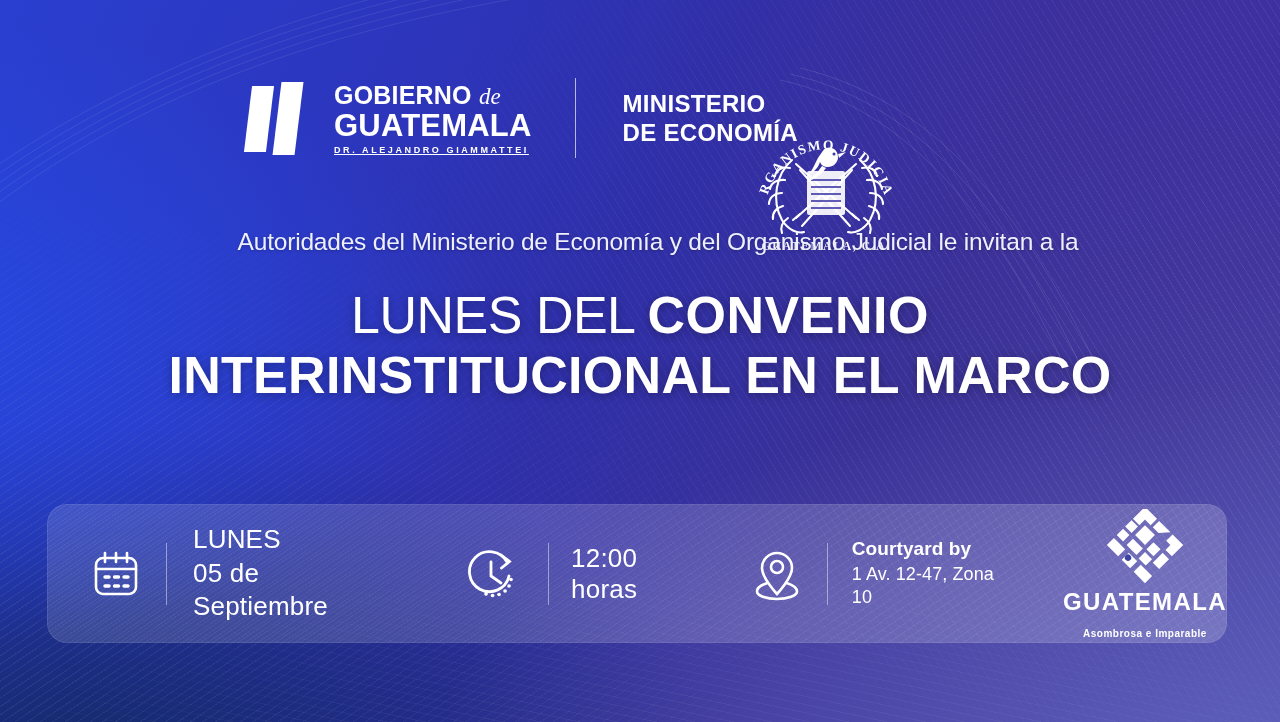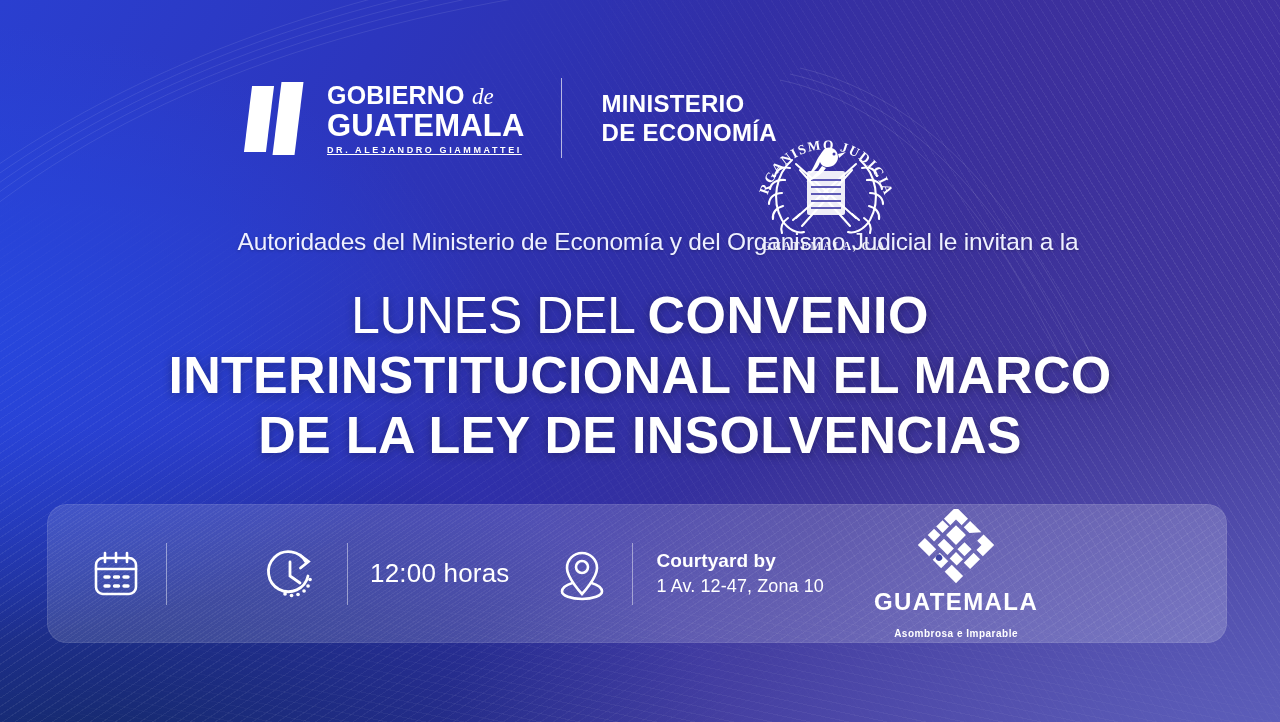--- a/index.html
+++ b/index.html
@@ -45,21 +45,21 @@
     position:absolute; pointer-events:none; opacity:.55;
   }
   .swoosh svg{ display:block; }
 
   
   .header{
     position:absolute; top:60px; left:0; right:0; height:145px;
   }
   .gov-block{
     position:absolute; left:248px; top:18px;
-    display:flex; align-items:center; gap:10px;
+    display:flex; align-items:center; gap:17px;
   }
   .gov-mark{ display:flex; gap:7px; margin-right:18px; }
   .gov-mark i{
     display:block; width:22px; height:73px; background:#fff;
     transform:skewX(-7deg);
   }
   .gov-mark i:first-child{ height:66px; margin-top:4px; }
   .gov-words{ color:#fff; line-height:1; padding-top:2px; }
   .gov-l1{ font-size:25px; font-weight:bold; letter-spacing:.2px; }
   .gov-l1 em{ font-style:italic; font-weight:normal; font-size:23px; font-family:"Liberation Serif",serif; }
@@ -241,21 +241,20 @@
         <circle cx="82" cy="46" r="1.5" fill="#3a35a5"></circle>
       </svg>
     </div>
   </div>
 
   <div class="invite">Autoridades del Ministerio de Economía y del Organismo Judicial le invitan a la</div>
 
   <div class="title">
     <div class="l1"><span>LUNES DEL </span><b>CONVENIO</b></div>
     <span class="l2">INTERINSTITUCIONAL EN EL MARCO</span>
-    <span class="l3">DE LA LEY DE INSOLVENCIAS</span>
   </div>
 
   <div class="card">
     <div class="card-lines"></div>
 
     <div class="slot slot-date">
       <span class="ico">
         <svg width="52" height="52" viewBox="0 0 52 52" fill="none" stroke="#fff" stroke-width="2.6" stroke-linecap="round">
           <rect x="6" y="10" width="40" height="36" rx="7"></rect>
           <path d="M15 5 v9"></path>
@@ -266,20 +265,24 @@
             <path d="M15 29 h4"></path>
               <path d="M24.5 29 h4"></path>
               <path d="M34 29 h4"></path>
             <path d="M15 38 h4"></path>
               <path d="M24.5 38 h4"></path>
               <path d="M34 38 h4"></path>
           </g>
         </svg>
       </span>
       <span class="vr"></span>
+      <div class="date-txt">
+        <div>LUNES</div>
+        <div>05 de Septiembre</div>
+      </div>
     </div>
 
     <div class="slot slot-time">
       <span class="ico">
         <svg width="60" height="56" viewBox="0 0 60 56" fill="none" stroke="#fff" stroke-width="2.8" stroke-linecap="round">
           <path d="M42 16 A20 20 0 1 0 44 30"></path>
           <path d="M36 9 L44.5 15.5 L36.5 22"></path>
           <path d="M26 16 v14 l10 7"></path>
           <g stroke-width="3.6" stroke-linecap="round">
             <path d="M46 33.5 h0.1"></path>

